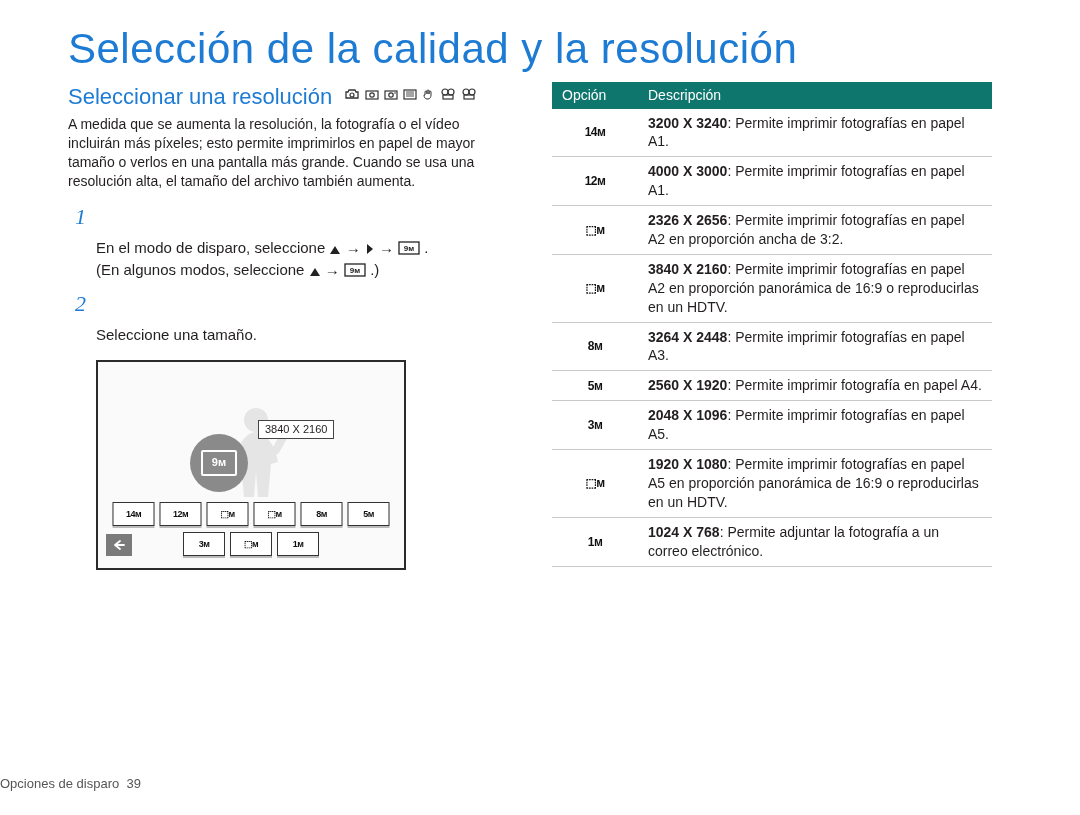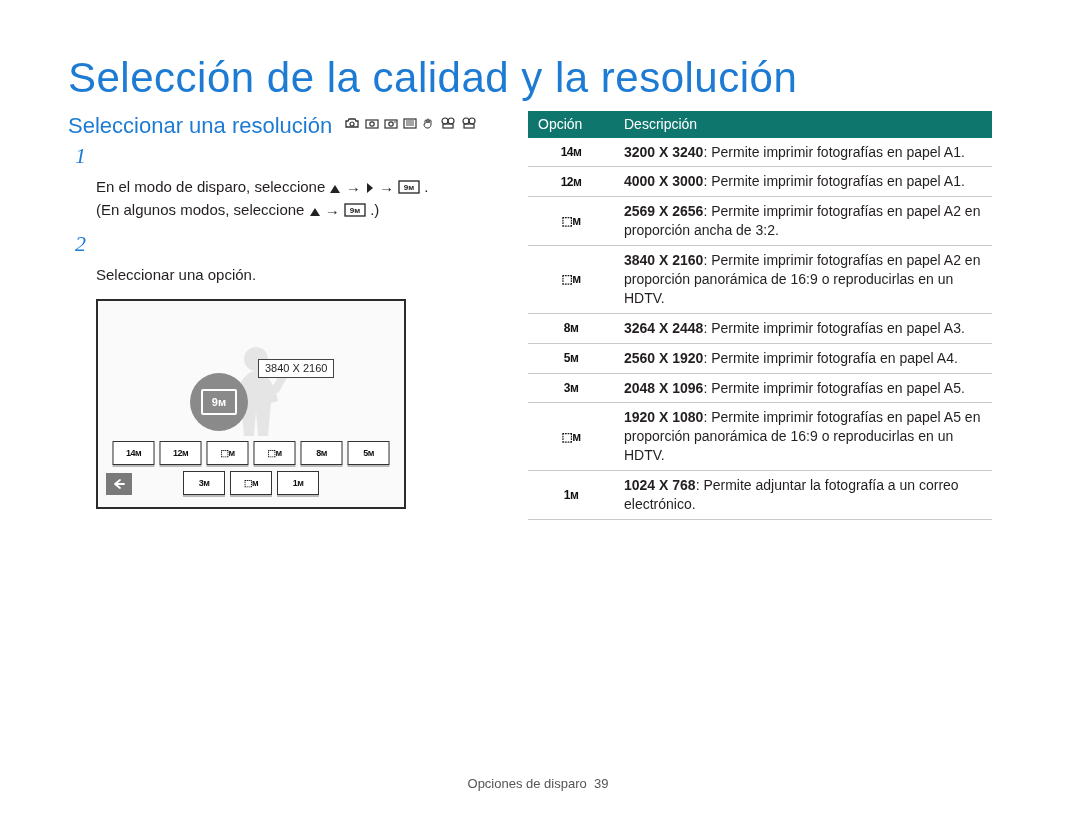--- a/index.html
+++ b/index.html
@@ -10,38 +10,38 @@
     background: #fff;
     font-family: Arial, Helvetica, sans-serif;
     color: #231f20;
     font-size: 14px;
     line-height: 1.35;
   }
   .page {
     position: relative;
     width: 1060px;
     height: 815px;
-    padding: 50px 68px 20px 68px;
+    padding: 21px 68px 20px 68px;
     box-sizing: border-box;
   }
   .page-title {
     color: #1d7bd4;
     font-weight: 400;
     font-size: 42px;
     margin: 0 0 4px 0;
     letter-spacing: 0.5px;
   }
   .page-subtitle {
     font-size: 14px;
     margin: 4px 0 22px 2px;
     font-weight: 400;
   }
   .columns {
     display: flex;
-    gap: 20px;
+    gap: 44px;
   }
   .col-left {
     width: 440px;
   }
   .col-right {
     flex: 1;
   }
   .section-title {
     color: #1d7bd4;
     font-size: 22px;
@@ -218,23 +218,22 @@
     letter-spacing: -0.5px;
     white-space: nowrap;
   }
   .res-bold {
     font-weight: bold;
   }
 
   .footer {
     position: absolute;
     bottom: 22px;
-    left: 8px;
+    left: 0;
     width: 100%;
-    text-align: center;
     font-size: 13px;
     color: #555;
   }
 
   svg { display: inline-block; }
 </style>
 </head>
 <body>
 
 <div class="page">
@@ -287,20 +286,21 @@
           <span>
             <svg width="16" height="12" viewBox="0 0 16 12">
                 <circle cx="5" cy="4" r="3" fill="none" stroke="#333" stroke-width="1.2"></circle>
                 <circle cx="11" cy="4" r="3" fill="none" stroke="#333" stroke-width="1.2"></circle>
                 <rect x="3" y="7" width="10" height="4" fill="none" stroke="#333" stroke-width="1.2"></rect>
               </svg>
           </span>
         </span>
       </div>
 
+      <p class="section-paragraph">A medida que se aumenta la resolución, la fotografía o el vídeo incluirán más píxeles; esto permite imprimirlos en papel de mayor tamaño o verlos en una pantalla más grande. Cuando se usa una resolución alta, el tamaño del archivo también aumenta.</p>
 
 
       <ul class="steps">
         <li>
           <span class="step-num">1</span>
           <span class="step-text">
             <span>En el modo de disparo, seleccione </span>
             <span class="inline-icon"><svg width="12" height="10" viewBox="0 0 12 10">
                   <path d="M6 1 L11 9 L1 9 Z" fill="#222"></path>
                 </svg></span>
@@ -322,21 +322,21 @@
             <span>→ </span>
             <span class="inline-icon"><svg width="22" height="14" viewBox="0 0 22 14">
                   <rect x="1" y="1" width="20" height="12" fill="none" stroke="#222" stroke-width="1.3"></rect>
                   <text x="11" y="10" font-size="8" text-anchor="middle" fill="#222" font-weight="bold">9ᴍ</text>
                 </svg></span>
             <span>.)</span>
           </span>
         </li>
         <li>
           <span class="step-num">2</span>
-          <span class="step-text">Seleccionar una opción.</span>
+          <span class="step-text">Seleccione una tamaño.</span>
         </li>
       </ul>
 
       <div class="lcd">
         <div class="ghost">
           <svg width="90" height="110" viewBox="0 0 90 110">
             <circle cx="50" cy="18" r="12" fill="#e5e5e5"></circle>
             <path d="M50 30 C40 30 30 45 28 60 L35 62 L38 95 L48 95 L50 70 L52 95 L62 95 L65 62 L72 60 C70 45 60 30 50 30 Z" fill="#e5e5e5"></path>
             <path d="M30 48 L18 65" stroke="#e5e5e5" stroke-width="8" stroke-linecap="round"></path>
             <path d="M70 48 L80 30" stroke="#e5e5e5" stroke-width="8" stroke-linecap="round"></path>
@@ -379,21 +379,21 @@
         <tr>
               <td class="icon-cell">14ᴍ</td>
               <td><span class="res-bold">3200 X 3240</span><span>: Permite imprimir fotografías en papel A1.</span></td>
             </tr>
             <tr>
               <td class="icon-cell">12ᴍ</td>
               <td><span class="res-bold">4000 X 3000</span><span>: Permite imprimir fotografías en papel A1.</span></td>
             </tr>
             <tr>
               <td class="icon-cell">⬚ᴍ</td>
-              <td><span class="res-bold">2569 X 2656</span><span>: Permite imprimir fotografías en papel A2 en proporción ancha de 3:2.</span></td>
+              <td><span class="res-bold">2326 X 2656</span><span>: Permite imprimir fotografías en papel A2 en proporción ancha de 3:2.</span></td>
             </tr>
             <tr>
               <td class="icon-cell">⬚ᴍ</td>
               <td><span class="res-bold">3840 X 2160</span><span>: Permite imprimir fotografías en papel A2 en proporción panorámica de 16:9 o reproducirlas en un HDTV.</span></td>
             </tr>
             <tr>
               <td class="icon-cell">8ᴍ</td>
               <td><span class="res-bold">3264 X 2448</span><span>: Permite imprimir fotografías en papel A3.</span></td>
             </tr>
             <tr>

